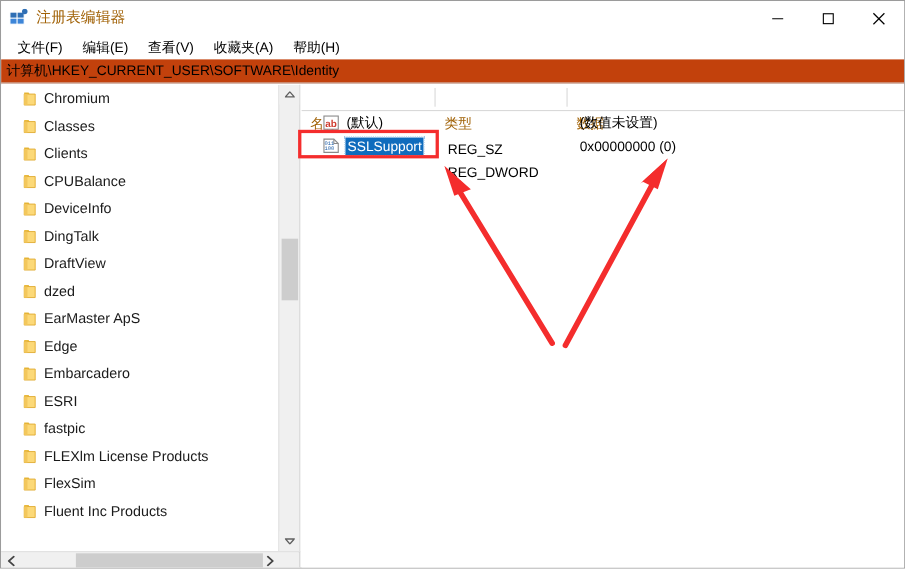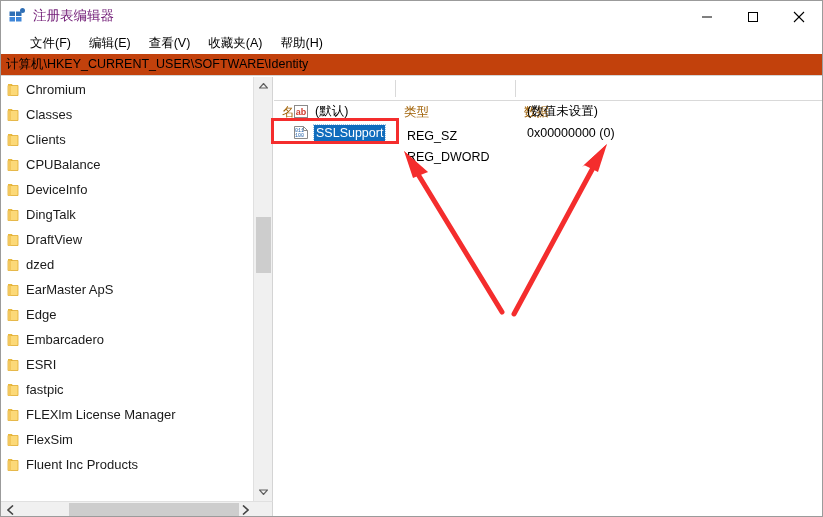--- a/index.html
+++ b/index.html
@@ -36,21 +36,21 @@
     left: 8px;
     top: 7px;
     width: 17px;
     height: 17px;
   }
   .app-title {
     position: absolute;
     left: 32px;
     top: 6px;
     font-size: 13.5px;
-    color: #701a75;
+    color: #a16207;
     white-space: nowrap;
     text-align: center;
   }
   .win-controls {
     position: absolute;
     right: 0; top: 0;
     height: 31px;
     display: flex;
   }
   .win-btn {
@@ -65,21 +65,21 @@
 
   
   .menubar {
     position: absolute;
     left: 0; top: 31px;
     width: 100%;
     height: 22px;
     background: #ffffff;
     display: flex;
     align-items: center;
-    padding-left: 20px;
+    padding-left: 6px;
     box-sizing: border-box;
   }
   .menu-item {
     font-size: 12.5px;
     color: #000000;
     padding: 2px 9px;
     white-space: nowrap;
   }
 
   
@@ -114,21 +114,21 @@
   }
   .tree-list {
     position: absolute;
     left: 0; top: 0;
     width: 252px;
   }
   .tree-row {
     height: 25px;
     display: flex;
     align-items: center;
-    padding-left: 6px;
+    padding-left: 20px;
     white-space: nowrap;
   }
   .folder-icon {
     width: 13px;
     height: 14px;
     flex: 0 0 13px;
     margin-right: 6px;
   }
   .tree-label {
     font-size: 13px;
@@ -439,21 +439,21 @@
               <path d="M1 2.5 L4 2.5 L4 12.5 L1 12.5 Z" fill="#f3c75c"></path>
             </svg></span>
           <span class="tree-label">fastpic</span>
         </div>
         <div class="tree-row">
           <span class="folder-icon"><svg width="13" height="14" viewBox="0 0 13 14">
               <path d="M1 1 L5 1 L6 3 L1 3 Z" fill="#e8b93c"></path>
               <path d="M1 2.5 L11 2.5 L11 12.5 L1 12.5 Z" fill="#fcd978" stroke="#e0ab2e" stroke-width="0.8"></path>
               <path d="M1 2.5 L4 2.5 L4 12.5 L1 12.5 Z" fill="#f3c75c"></path>
             </svg></span>
-          <span class="tree-label">FLEXlm License Manager</span>
+          <span class="tree-label">FLEXlm License Products</span>
         </div>
         <div class="tree-row">
           <span class="folder-icon"><svg width="13" height="14" viewBox="0 0 13 14">
               <path d="M1 1 L5 1 L6 3 L1 3 Z" fill="#e8b93c"></path>
               <path d="M1 2.5 L11 2.5 L11 12.5 L1 12.5 Z" fill="#fcd978" stroke="#e0ab2e" stroke-width="0.8"></path>
               <path d="M1 2.5 L4 2.5 L4 12.5 L1 12.5 Z" fill="#f3c75c"></path>
             </svg></span>
           <span class="tree-label">FlexSim</span>
         </div>
         <div class="tree-row">

